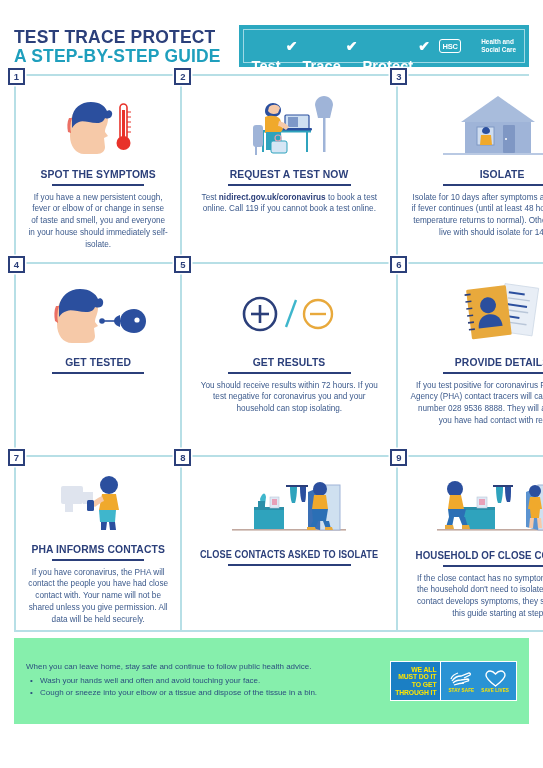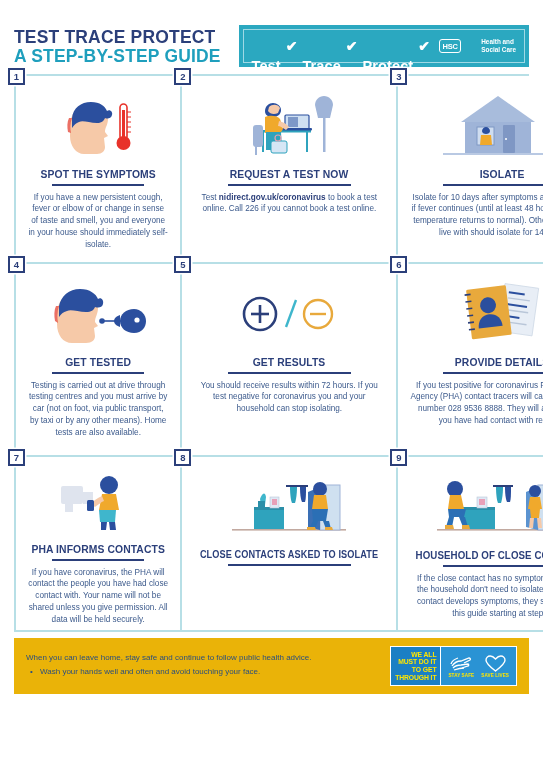--- a/index.html
+++ b/index.html
@@ -37,21 +37,21 @@
          border:2px solid #2b3f7a; display:flex; align-items:center; justify-content:center;
          font-size:9.5px; font-weight:bold; color:#2b3f7a; box-shadow:0 0 0 1.5px #fff; }
   .art { height:72px; display:flex; align-items:center; justify-content:center; margin-top:4px; }
   .card-title { font-size:11.5px; font-weight:bold; color:#2b3f7a; letter-spacing:0.1px;
                 transform:scaleX(0.9); margin:6px 0 0; white-space:nowrap; }
   .rule { width:62%; height:1.6px; background:#2b3f7a; margin:4px auto 6px; }
   .card-body { font-size:8.2px; line-height:1.45; color:#3c5a8c; padding:0 4px; }
   .card-body b { color:#2b3f7a; font-weight:bold; }
 
   
-  .footer-band { margin-top:6px; background:#eab308; height:56px; display:flex;
+  .footer-band { margin-top:6px; background:#86efac; height:86px; display:flex;
                  align-items:center; justify-content:space-between; padding:7px 12px; }
   .advice { color:#2b4f7e; }
   .advice-lead { font-size:8px; margin-bottom:5px; }
   .advice li { font-size:8px; list-style:none; margin:3.5px 0; padding-left:14px; position:relative; }
   .advice li:before { content:"•"; position:absolute; left:4px; }
   .campaign { display:flex; border:1.5px solid #fff; height:40px; }
   .camp-left { background:#1b7fc4; display:flex; flex-direction:column; align-items:flex-end;
                justify-content:center; padding:2px 4px; }
   .camp-left span { color:#ffe600; font-size:6.8px; font-weight:bold; line-height:1.12;
                     letter-spacing:-0.1px; }
@@ -134,21 +134,21 @@
           <path d="M50 30c4 1 8 3 10 6l-3 3c-3-2-6-4-8-4z" fill="#f6c9a8"></path>
           <path d="M37 41h15l1 18h-5l-1-10-5 10h-5z" fill="#2fa3bd"></path>
           <rect x="24" y="34" width="10" height="22" rx="3" fill="#9fb4d8"></rect>
           <rect x="26" y="54" width="2" height="10" fill="#9fb4d8"></rect>
           <rect x="42" y="50" width="16" height="12" rx="2" fill="#d6e6f5" stroke="#2fa3bd" stroke-width="1"></rect>
           <circle cx="49" cy="47" r="3" fill="none" stroke="#e0a0b0" stroke-width="1.2"></circle>
         </svg>
       </div>
       <div class="card-title">REQUEST A TEST NOW</div>
       <div class="rule"></div>
-      <div class="card-body"><span>Test </span><b>nidirect.gov.uk/coronavirus</b><span> to book a test online. Call 226 if you cannot book a test online.</span></div>
+      <div class="card-body"><span>Test </span><b>nidirect.gov.uk/coronavirus</b><span> to book a test online. Call 119 if you cannot book a test online.</span></div>
     </div>
 
     <div class="card">
       <div class="num">3</div>
       <div class="art">
         <svg width="118" height="70" viewBox="0 0 118 70">
           <rect x="0" y="62" width="118" height="2" fill="#b9c9e3"></rect>
           <path d="M62 26c5-4 9-4 9 2v34h-9z" fill="#9fb4d8"></path>
           <ellipse cx="72" cy="36" rx="8" ry="11" fill="#8fa6cf"></ellipse>
           <path d="M22 30 L55 8 L88 30 L88 62 L22 62 Z" fill="#9fb4d8"></path>
@@ -174,21 +174,20 @@
           <path d="M20 27c-2 6-2 12-1 17l-3-2c-1-5-1-11 1-15z" fill="#e8574a" opacity="0.85"></path>
           <path d="M95 30c-8 0-14 5-14 12s6 12 14 12 12-6 12-12-5-12-12-12z" fill="#2b4f9e"></path>
           <path d="M81 36c-3 1-6 3-6 6s3 5 6 6z" fill="#2b4f9e"></path>
           <circle cx="98" cy="41" r="2.6" fill="#fff"></circle>
           <line x1="63" y1="42" x2="82" y2="42" stroke="#2b4f9e" stroke-width="1.6"></line>
           <circle cx="63" cy="42" r="2.8" fill="#2b4f9e"></circle>
         </svg>
       </div>
       <div class="card-title">GET TESTED</div>
       <div class="rule"></div>
-      <div class="card-body">Testing is carried out at drive through testing centres and you must arrive by car (not on foot, via public transport, by taxi or by any other means). Home tests are also available.</div>
     </div>
 
     <div class="card">
       <div class="num">5</div>
       <div class="art">
         <svg width="118" height="62" viewBox="0 0 118 62">
           <circle cx="30" cy="31" r="16" fill="none" stroke="#2b3f7a" stroke-width="2.6"></circle>
           <line x1="30" y1="22" x2="30" y2="40" stroke="#2b3f7a" stroke-width="2.6"></line>
           <line x1="21" y1="31" x2="39" y2="31" stroke="#2b3f7a" stroke-width="2.6"></line>
           <line x1="56" y1="44" x2="66" y2="17" stroke="#3fb6cc" stroke-width="2.4"></line>
@@ -324,20 +323,21 @@
       <div class="card-body">If the close contact has no symptoms, others in the household don't need to isolate. If the close contact develops symptoms, they should follow this guide starting at step 1.</div>
     </div>
 
   </div>
 
   <div class="footer-band">
     <div class="advice">
       <div class="advice-lead">When you can leave home, stay safe and continue to follow public health advice.</div>
       <ul>
         <li>Wash your hands well and often and avoid touching your face.</li>
+        <li>Cough or sneeze into your elbow or a tissue and dispose of the tissue in a bin.</li>
       </ul>
     </div>
     <div class="campaign">
       <div class="camp-left">
         <span>WE ALL</span>
         <span>MUST DO IT</span>
         <span>TO GET</span>
         <span>THROUGH IT</span>
       </div>
       <div class="camp-right">

